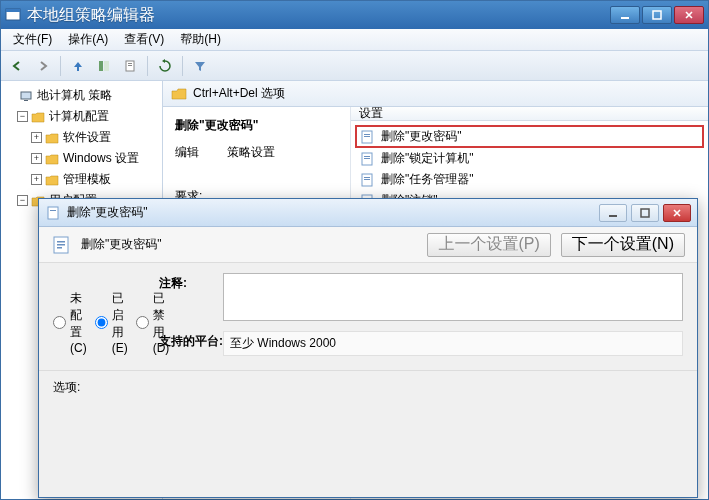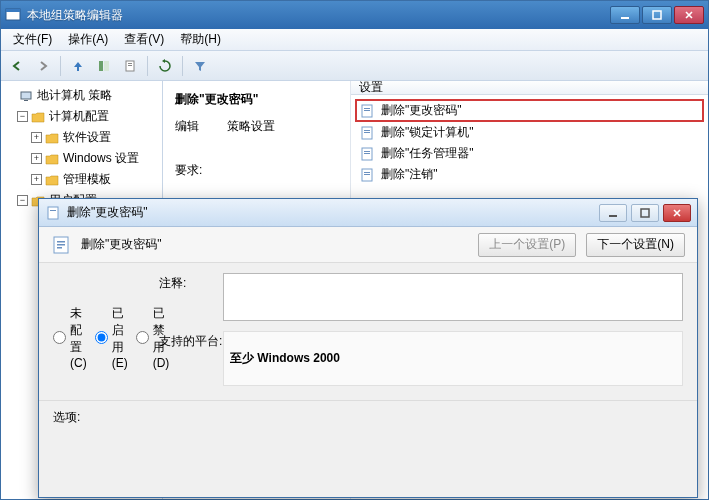--- a/index.html
+++ b/index.html
@@ -2,21 +2,21 @@
 <html><head>
 <meta charset="utf-8">
 <style>
 * { box-sizing: border-box; margin: 0; padding: 0; font-family: "Microsoft YaHei", "Segoe UI", Tahoma, sans-serif; font-size: 12px; }
 body { background: #5a9dd8; width: 709px; height: 500px; overflow: hidden; position: relative; }
 
 
 .main-window { position: absolute; left: 0; top: 0; width: 709px; height: 500px; background: #fff; border: 1px solid #3b6ea5; }
 .titlebar { height: 28px; background: linear-gradient(#4a8ac9,#2e6bb0); display: flex; align-items: center; padding: 0 4px; color: #fff; }
 .titlebar .app-icon { width: 16px; height: 16px; margin-right: 6px; }
-.titlebar .title { flex: 1; font-size: 12px; text-shadow: 0 1px 1px rgba(0,0,0,.3); }
+.titlebar .title { flex: 1; font-size: 16px; text-shadow: 0 1px 1px rgba(0,0,0,.3); }
 .titlebar .wbtns { display: flex; gap: 2px; }
 .titlebar .wbtn { width: 30px; height: 18px; border-radius: 2px; background: linear-gradient(#6fb2e6,#3f7fc0); border: 1px solid #2d5c90; display: flex; align-items: center; justify-content: center; color: #fff; font-size: 10px; cursor: default; }
 .titlebar .wbtn.close { background: linear-gradient(#e07080,#c04058); border-color: #8a2030; }
 .titlebar .wbtn svg { width: 10px; height: 10px; }
 
 .menubar { height: 22px; background: linear-gradient(#f9fbfd,#e9eff7); border-bottom: 1px solid #c7d5e6; display: flex; align-items: center; padding: 0 4px; }
 .menubar .mitem { padding: 2px 8px; cursor: default; text-align: center; }
 
 .toolbar { height: 30px; background: linear-gradient(#f2f6fb,#dfe8f2); border-bottom: 1px solid #c7d5e6; display: flex; align-items: center; padding: 0 4px; gap: 2px; }
 .toolbar .tbtn { width: 24px; height: 24px; border: 1px solid transparent; display: flex; align-items: center; justify-content: center; border-radius: 2px; cursor: default; }
@@ -51,31 +51,31 @@
 .dialog .dtitlebar { height: 28px; background: linear-gradient(#eaf2fb,#cadef3); border-bottom: 1px solid #a9c0db; display: flex; align-items: center; padding: 0 6px; }
 .dialog .dtitlebar .dicon { width: 16px; height: 16px; margin-right: 6px; }
 .dialog .dtitlebar .dtext { flex: 1; }
 .dialog .dtitlebar .dwbtns { display: flex; gap: 4px; }
 .dialog .dtitlebar .dwbtn { width: 28px; height: 18px; border-radius: 2px; border: 1px solid #9fb6cf; background: linear-gradient(#f4f8fc,#d6e4f2); display: flex; align-items: center; justify-content: center; cursor: default; }
 .dialog .dtitlebar .dwbtn.close { background: linear-gradient(#e97a7a,#c83a3a); border-color: #9a2828; color: #fff; }
 
 .dialog .dsubhead { height: 36px; display: flex; align-items: center; padding: 0 12px; gap: 10px; background: #f6f6f6; border-bottom: 1px solid #dcdcdc; }
 .dialog .dsubhead .dlabelicon { width: 20px; height: 20px; }
 .dialog .dsubhead .dtitletext { flex: 1; font-size: 12px; }
-.dialog .dsubhead .navbtn { height: 24px; padding: 0 10px; border: 1px solid #adadad; background: linear-gradient(#fdfdfd,#e6e6e6); border-radius: 2px; cursor: default; font-size: 12px; }
+.dialog .dsubhead .navbtn { height: 24px; padding: 0 10px; border: 1px solid #adadad; background: linear-gradient(#fdfdfd,#e6e6e6); border-radius: 2px; cursor: default; font-size: 16px; }
 .dialog .dsubhead .navbtn[disabled] { color: #8a8a8a; }
 
 .dialog .dbody { display: flex; padding: 10px 14px 0 14px; gap: 14px; }
 .dialog .radios { display: flex; flex-direction: row; gap: 8px; padding-top: 6px; width: 92px; }
 .dialog .radios label { display: flex; align-items: center; gap: 4px; cursor: default; }
 .dialog .fields { flex: 1; }
 .dialog .fields .row { display: flex; align-items: flex-start; margin-bottom: 10px; }
-.dialog .fields .row .flab { width: 64px; padding-top: 2px; }
+.dialog .fields .row .flab { width: 64px; padding-top: 2px; font-weight: bold; }
 .dialog .fields .row textarea { flex: 1; height: 48px; border: 1px solid #b8b8b8; background: #fff; resize: none; font-family: inherit; padding: 2px 4px; }
-.dialog .fields .row .platform { flex: 1; border: 1px solid #e0e0e0; background: #fafafa; padding: 18px 6px; font-weight: bold; }
+.dialog .fields .row .platform { flex: 1; border: 1px solid #e0e0e0; background: #fafafa; padding: 3px 6px; }
 
 .dialog .lower { display: flex; padding: 8px 14px 0 14px; gap: 14px; border-top: 1px solid #dcdcdc; margin-top: 4px; }
 .dialog .lower .col { flex: 1; }
 .dialog .lower .colh { margin-bottom: 6px; }
 .dialog .lower .helpbox { border: 1px solid #c0c0c0; background: #fff; padding: 6px 8px; height: 76px; overflow: hidden; line-height: 1.5; }
 
 
 .svg-folder { fill: #f3c24a; stroke: #b88914; stroke-width: .5; }
 .svg-page { fill: #fff; stroke: #7aa0cc; stroke-width: 1; }
 </style>
@@ -202,20 +202,26 @@
       <div class="tnode lvl1">
         <span class="exp">−</span>
         <svg class="ticon" viewBox="0 0 14 14">
             <path class="svg-folder" d="M1 4 L5 4 L6 3 L13 3 L13 12 L1 12 Z"></path>
           </svg>
         <span>用户配置</span>
       </div>
     </div>
 
     <div class="content">
+      <div class="path-header">
+        <svg class="ficon" viewBox="0 0 16 16">
+            <path class="svg-folder" d="M1 5 L6 5 L7 3 L15 3 L15 13 L1 13 Z"></path>
+          </svg>
+        <span>Ctrl+Alt+Del 选项</span>
+      </div>
       <div class="content-body">
         <div class="detail-pane">
           <div class="dtitle">删除"更改密码"</div>
           <div>
             <span>编辑</span><a class="dlink">策略设置</a>
           </div>
           <div class="dlabel">要求:</div>
         </div>
         <div class="list-pane">
           <div class="list-header">

